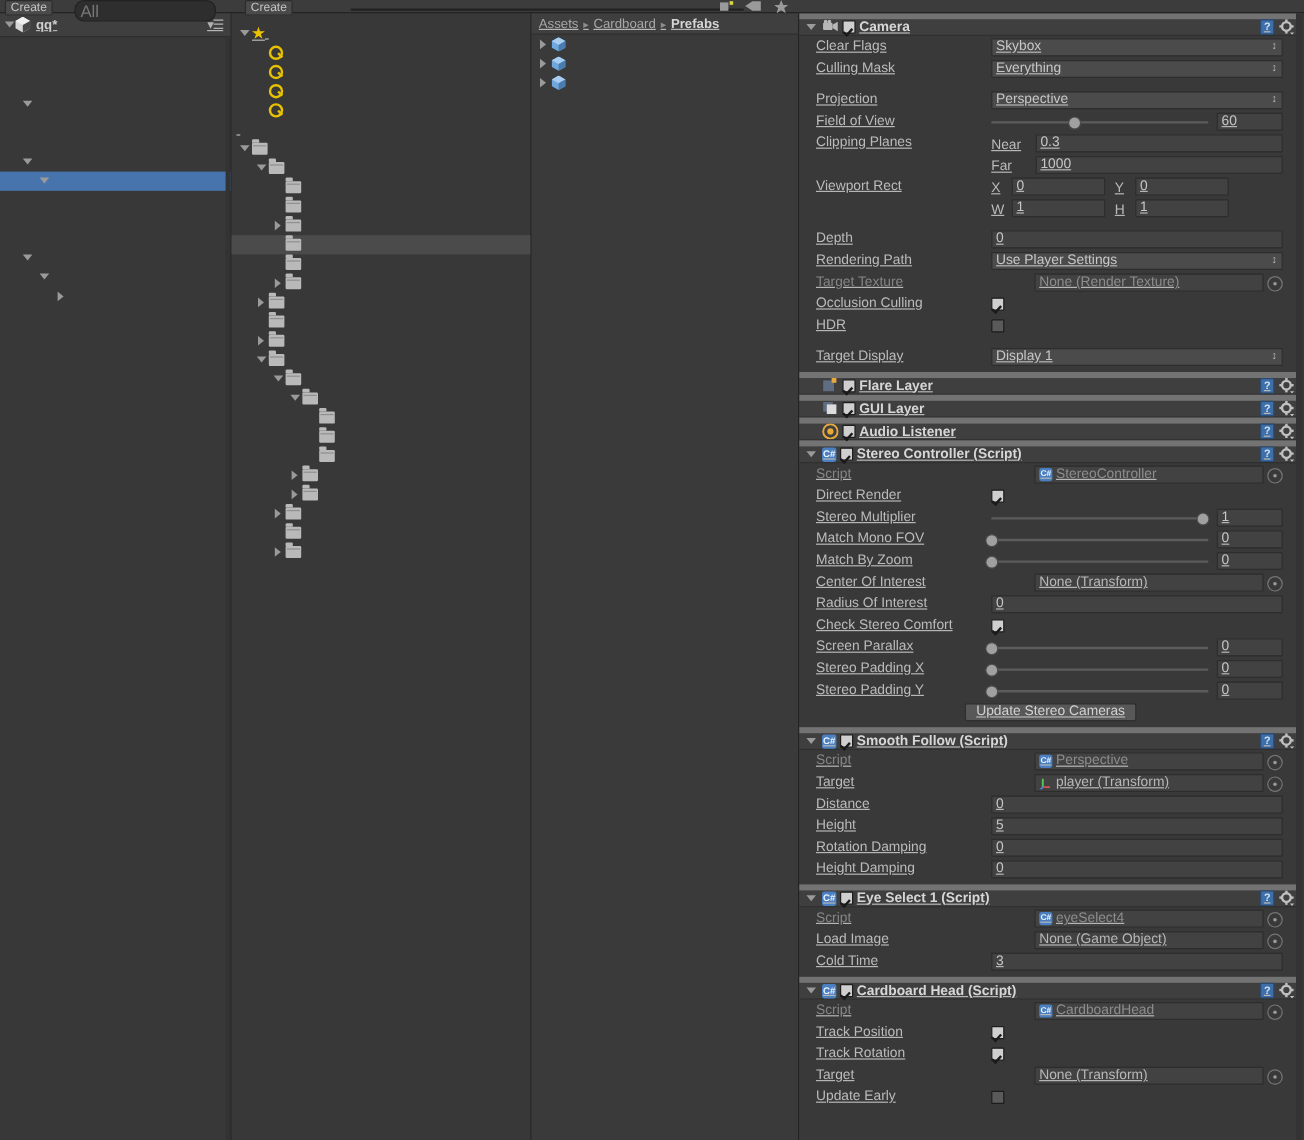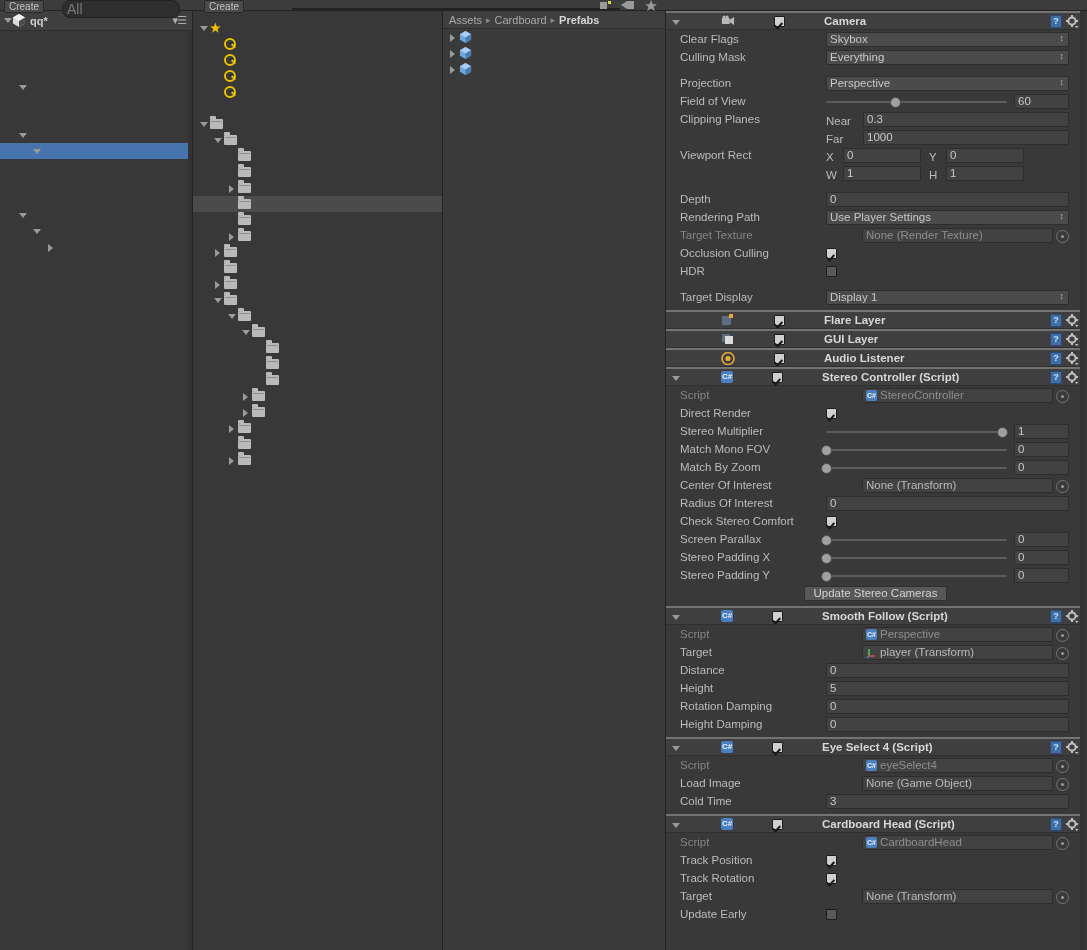--- a/index.html
+++ b/index.html
@@ -4,21 +4,21 @@
 <style>
   * { box-sizing: border-box; margin: 0; padding: 0; }
   html, body {
     width: 1087px; height: 950px;
     background: #383838;
     font-family: "Liberation Sans", sans-serif;
     font-size: 11px;
     color: #b6b6b6;
     overflow: hidden;
   }
-  .app { position: relative; width: 1087px; height: 950px; display: flex; }
+  .app { position: relative; width: 1087px; height: 950px; display: flex; text-decoration: underline; }
 
   
   .tri { display:inline-block; width:0; height:0; vertical-align:middle; }
   .tri-down { border-left:4px solid transparent; border-right:4px solid transparent; border-top:5px solid #9a9a9a; }
   .tri-right { border-top:4px solid transparent; border-bottom:4px solid transparent; border-left:5px solid #9a9a9a; }
   .tri-slot { display:inline-block; width:13px; text-align:center; flex:0 0 13px; }
 
   
   .topstrip { position:absolute; left:0; top:0; height:11px; width:1087px; background:#3c3c3c; border-bottom:1px solid #232323; z-index:5; }
   .topstrip .seg { position:absolute; top:0; height:11px; }
@@ -68,21 +68,21 @@
                   background:#3f3f3f; border-bottom:1px solid #2e2e2e; font-size:11px; color:#a8a8a8; }
   .a-breadcrumb .cur { font-weight:bold; color:#d6d6d6; }
   .a-breadcrumb .sep { color:#8c8c8c; font-size:9px; }
   .a-row { height:16px; display:flex; align-items:center; font-size:11.5px; color:#c0c0c0; padding-left:3px; }
   .prefab-cube { width:13px; height:12px; margin-right:4px; flex:0 0 13px; position:relative; }
 
   
   .inspector { width:419px; height:950px; background:#393939; position:relative; overflow:hidden; }
   .i-topbar { height:11px; background:#3c3c3c; }
   .comp-header { height:19px; display:flex; align-items:center; background:#3f3f3f;
-                 border-top:2px solid #737373; border-bottom:1px solid #303030; padding-left:3px;gap:36px; }
+                 border-top:5px solid #737373; border-bottom:1px solid #303030; padding-left:3px; }
   .comp-header .title { font-weight:bold; font-size:11.5px; color:#d7d7d7; }
   .comp-header .right-icons { margin-left:auto; display:flex; align-items:center; gap:4px; padding-right:6px; }
   .help-ico { width:12px; height:13px; background:#3f6fa8; border:1px solid #2a4a72; border-radius:1px;
               color:#cfe2f5; font-size:9px; line-height:11px; text-align:center; font-weight:bold; }
   .gear-ico { width:13px; height:13px; position:relative; }
 
   .cb { width:11px; height:11px; background:#cfcfcf; border:1px solid #1d1d1d; border-radius:1px;
         position:relative; flex:0 0 11px; }
   .cb.off { background:#5a5a5a; }
   .cb.on::after { content:""; position:absolute; left:1px; top:4px; width:3px; height:6px;
@@ -836,21 +836,21 @@
             <div class="field">
               <span>0</span>
             </div>
           </div>
         </div>
         <div style="height:4px"></div>
         <div class="comp-header">
           <span class="tri-slot"><span class="tri tri-down"></span></span>
           <span class="cs-ico" style="margin:0 3px;">C#</span>
           <span class="cb on"></span>
-          <span class="title" style="margin-left:3px;">Eye Select 4 (Script)</span>
+          <span class="title" style="margin-left:3px;">Eye Select 1 (Script)</span>
           <span class="right-icons">
             <span class="help-ico">?</span>
             <span class="gear-ico"><svg width="13" height="13" viewBox="0 0 13 13">
                 <circle cx="6" cy="6" r="3.6" fill="none" stroke="#c0c0c0" stroke-width="2"></circle>
                 <rect x="5" y="0" width="2" height="2.5" fill="#c0c0c0"></rect>
                 <rect x="5" y="9.5" width="2" height="2.5" fill="#c0c0c0"></rect>
                 <rect x="0" y="5" width="2.5" height="2" fill="#c0c0c0"></rect>
                 <rect x="9.5" y="5" width="2.5" height="2" fill="#c0c0c0"></rect>
                 <path d="M9 11 L12.5 11 L10.7 13 Z" fill="#c0c0c0"></path>
               </svg></span>

